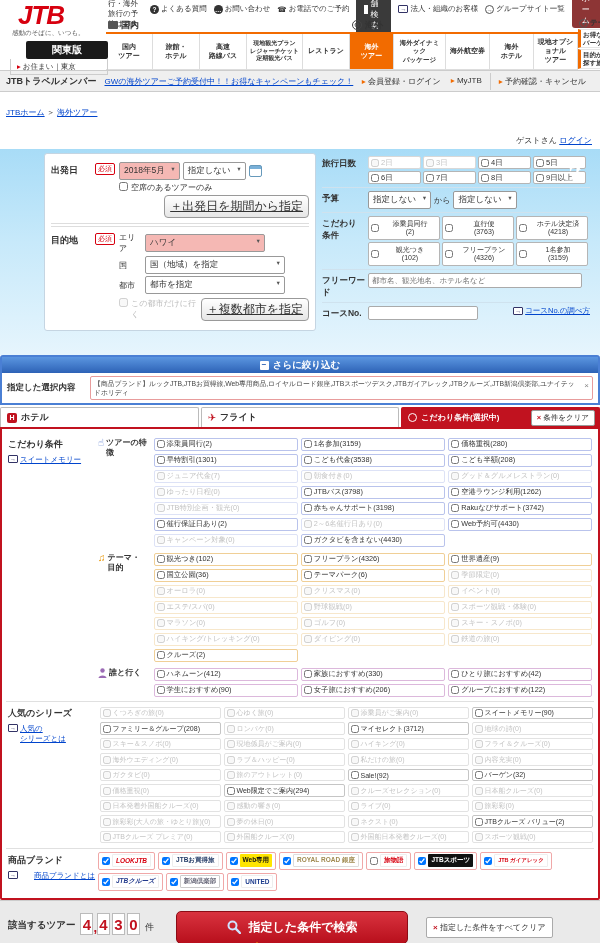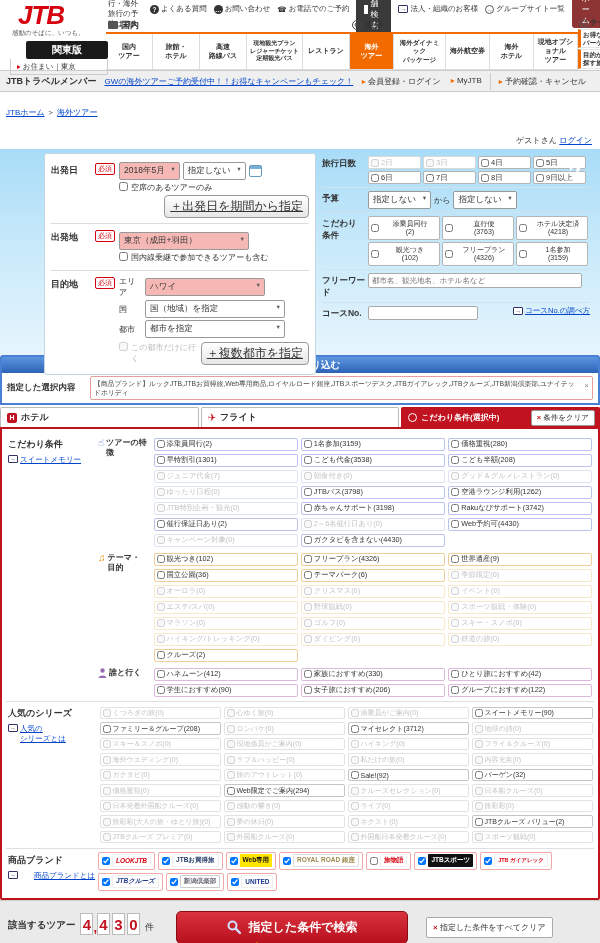--- a/index.html
+++ b/index.html
@@ -300,31 +300,20 @@
             <label class="cbrow">
                 <input type="checkbox" style="">
                 <span>空席のあるツアーのみ</span>
               </label>
             <div class="right-al">
                 <span class="mini-btn">＋出発日を期間から指定</span>
               </div>
           </div>
         </div>
         <div class="fdiv"></div>
-        <div class="frow">
-          <span class="flabel">出発地</span>
-          <span class="req">必須</span>
-          <div style="flex:1">
-            <span class="sel pink" style="min-width:130px">東京（成田+羽田）</span>
-            <label class="cbrow">
-                <input type="checkbox" style="">
-                <span>国内線乗継で参加できるツアーも含む</span>
-              </label>
-          </div>
-        </div>
         <div class="fdiv"></div>
         <div class="frow">
           <span class="flabel">目的地</span>
           <span class="req">必須</span>
           <div class="dst-grid" style="flex:1">
             <div class="dst-line">
                 <span class="dst-k">エリア</span>
                 <span class="sel pink" style="min-width:120px">ハワイ</span>
               </div>
             <div class="dst-line">

